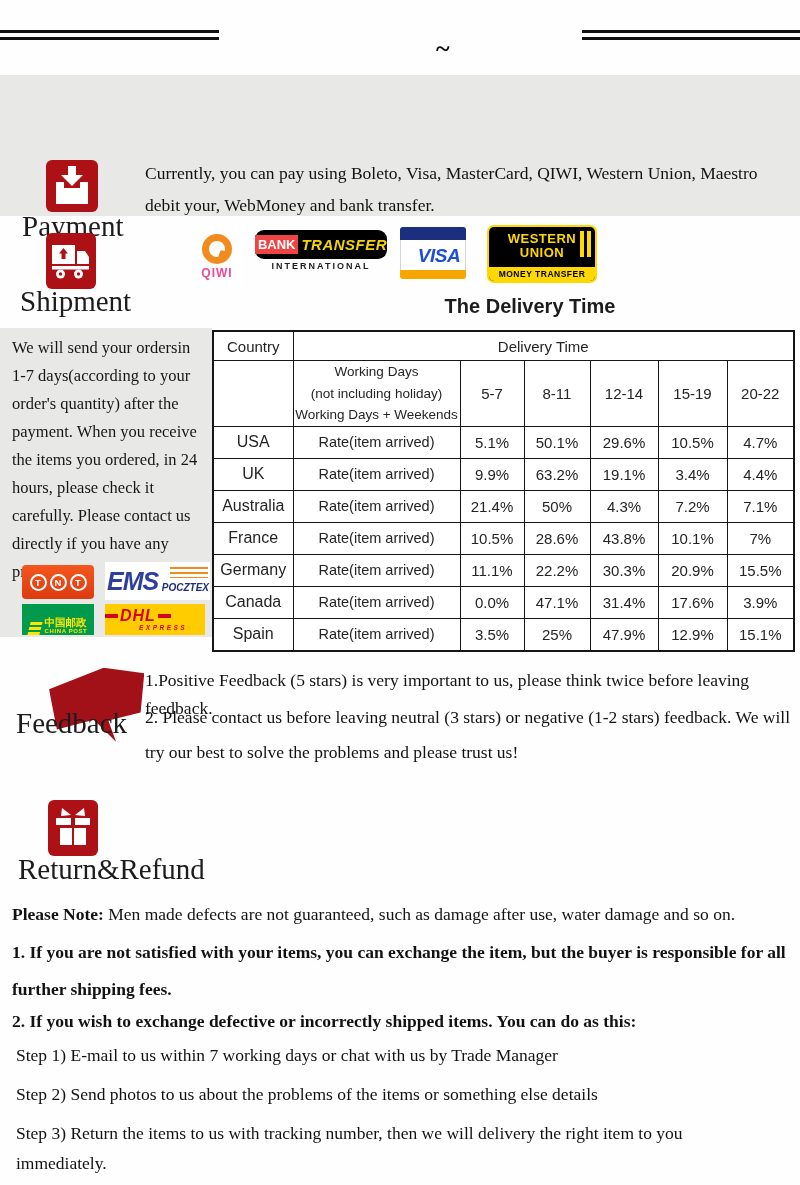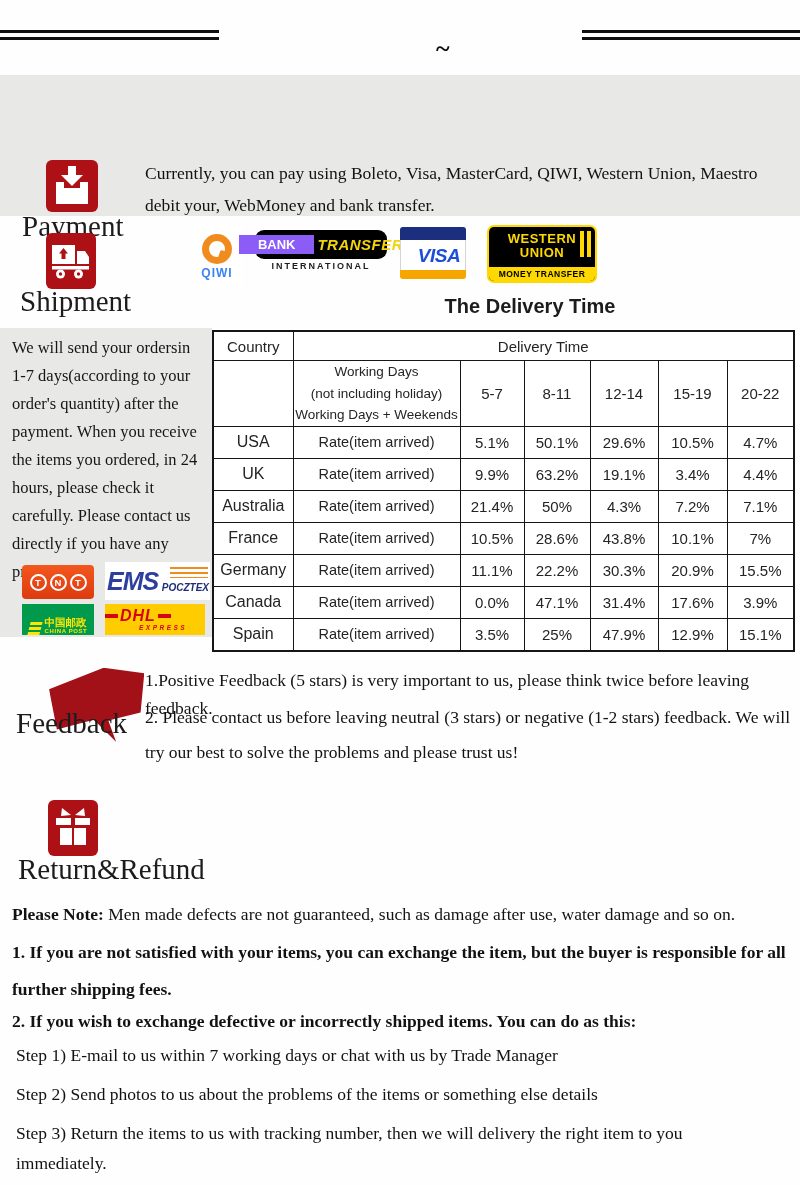--- a/index.html
+++ b/index.html
@@ -26,26 +26,26 @@
   .pay-label { left:22px; top:136px; }
   .pay-desc { position:absolute; left:145px; top:82px; width:648px; line-height:32px; }
 
   .logo { position:absolute; box-sizing:border-box; }
   .qiwi { left:192px; top:150px; width:50px; height:63px; background:#fff; border-radius:3px;
           display:flex; flex-direction:column; align-items:center; justify-content:center; gap:3px; }
   .qiwi-q { width:26px; height:26px; border:7px solid #f08c1e; border-radius:50%; position:relative; box-sizing:border-box;
             width:30px; height:30px; }
   .qiwi-q:after { content:""; position:absolute; right:-3px; bottom:-3px; width:9px; height:9px;
                   background:#f08c1e; border-radius:2px; transform:rotate(18deg); }
-  .qiwi-label { font:900 12px/1 "Liberation Sans", sans-serif; color:#3b82f6; letter-spacing:1px; }
+  .qiwi-label { font:900 12px/1 "Liberation Sans", sans-serif; color:#ec4899; letter-spacing:1px; }
 
   .bt { left:255px; top:155px; width:132px; }
   .bt-badge { background:#000; border-radius:9px; padding:5px 5px; display:flex; align-items:center;
               justify-content:center; gap:3px; }
-  .bt-bank { background:#8b5cf6; color:#fff; font:900 13px/1 "Liberation Sans", sans-serif; padding:3px 19px; }
+  .bt-bank { background:#ef4444; color:#fff; font:900 13px/1 "Liberation Sans", sans-serif; padding:3px 3px; }
   .bt-transfer { color:#f2d40e; font:italic 900 15px/1 "Liberation Sans", sans-serif; letter-spacing:0.5px; }
   .bt-sub { text-align:center; font:700 9px/1 "Liberation Sans", sans-serif; letter-spacing:2px; color:#1d1d1d; margin-top:3px; }
 
   .visa { left:400px; top:152px; width:66px; height:52px; background:#fff; border-radius:4px;
           box-shadow:inset 0 0 0 1px #d5d5d5; display:flex; flex-direction:column; }
   .visa-top { height:13px; background:#1b2f7e; border-radius:3px 3px 0 0; }
   .visa-text { flex:1; display:flex; align-items:center; justify-content:center;
                font:italic 900 19px/1 "Liberation Sans", sans-serif; color:#1d4ed8; letter-spacing:-0.5px;padding-left:12px; }
   .visa-bot { height:9px; background:#f7a600; border-radius:0 0 3px 3px; }
 

